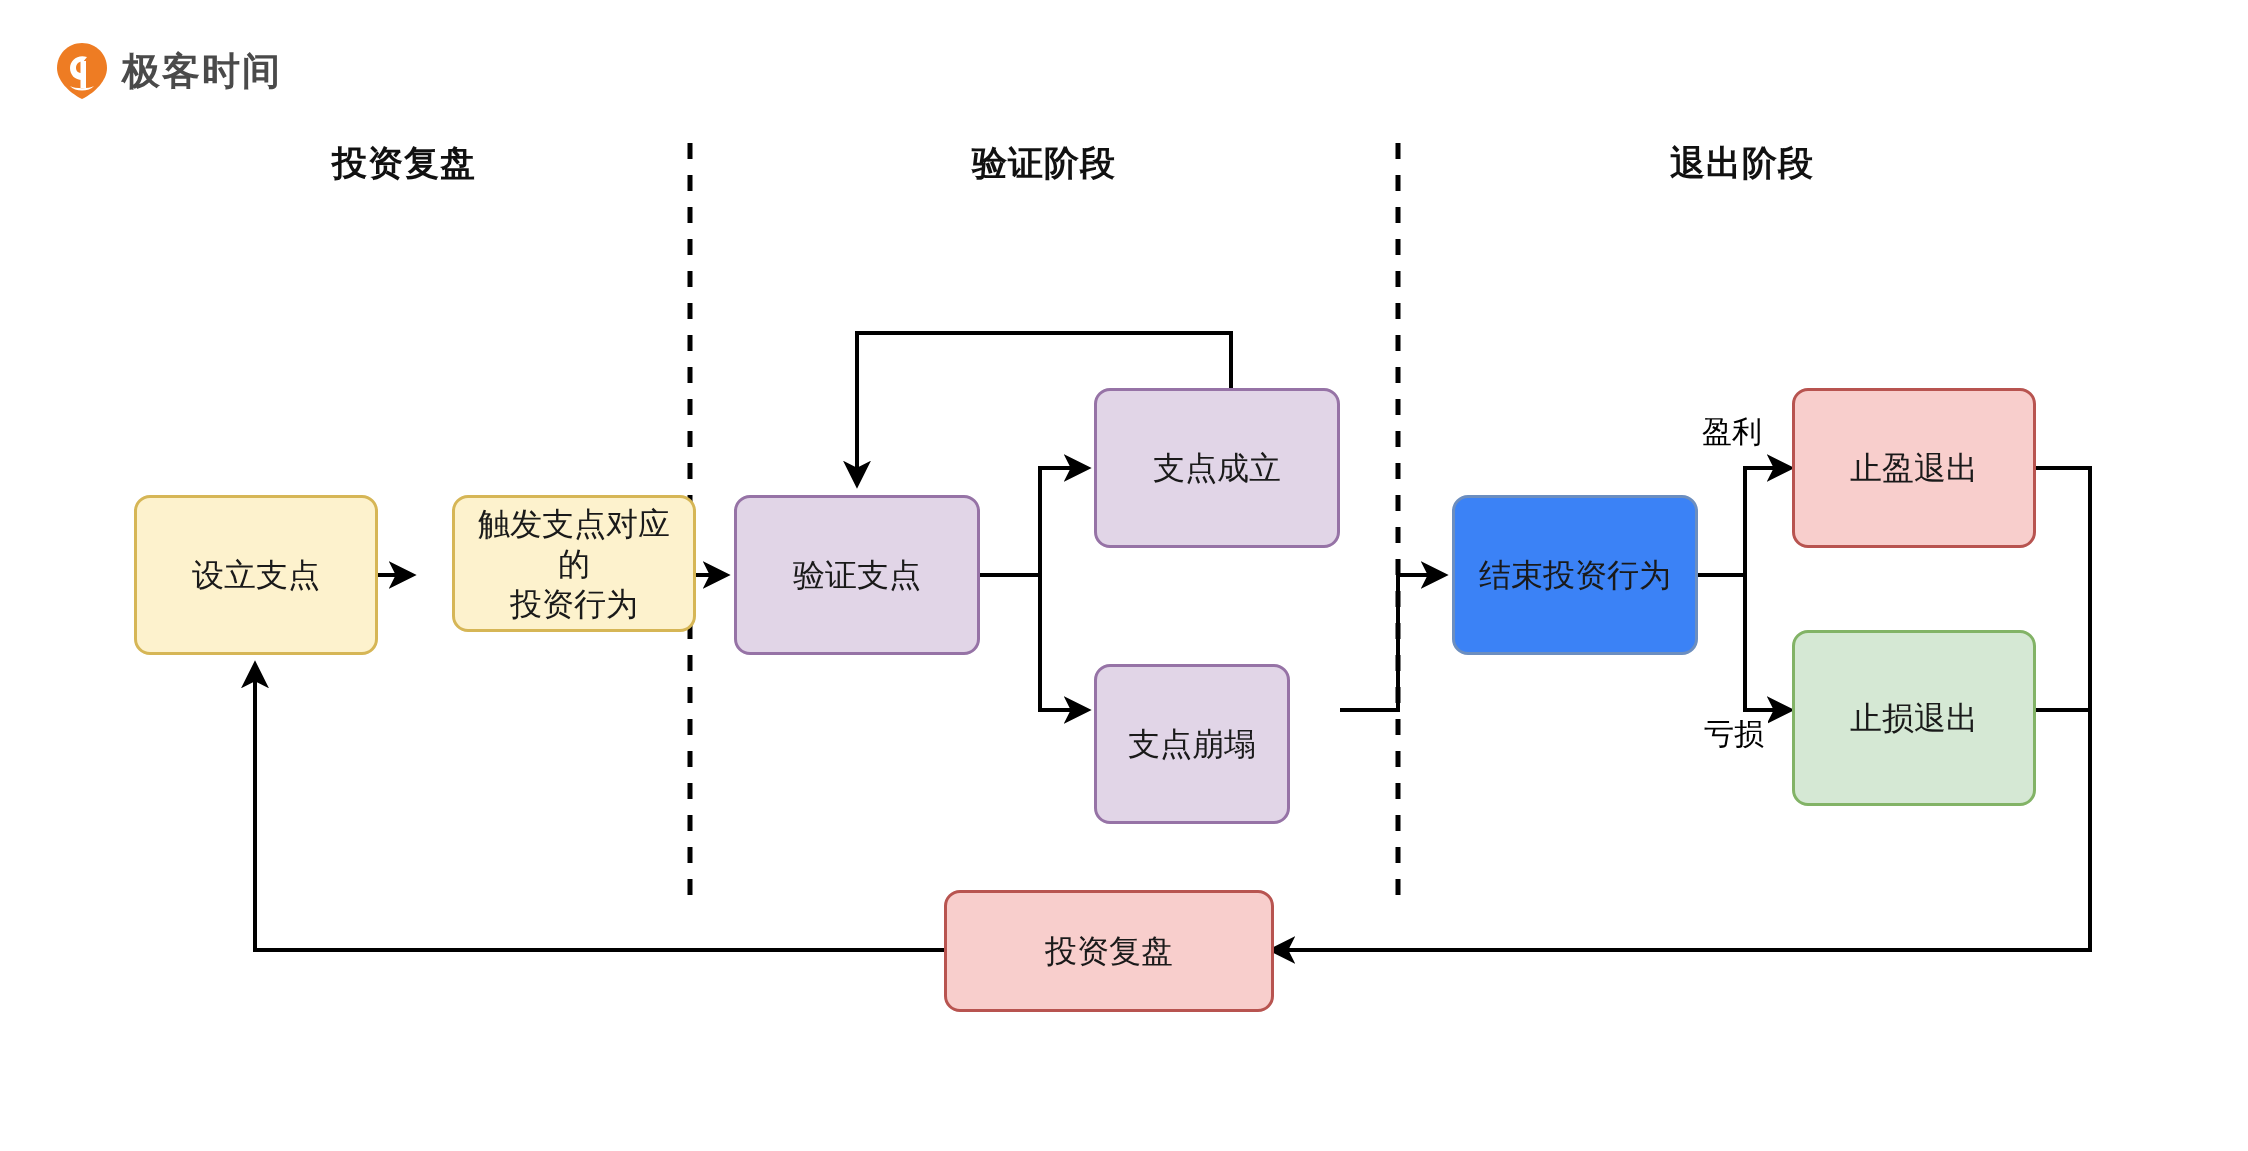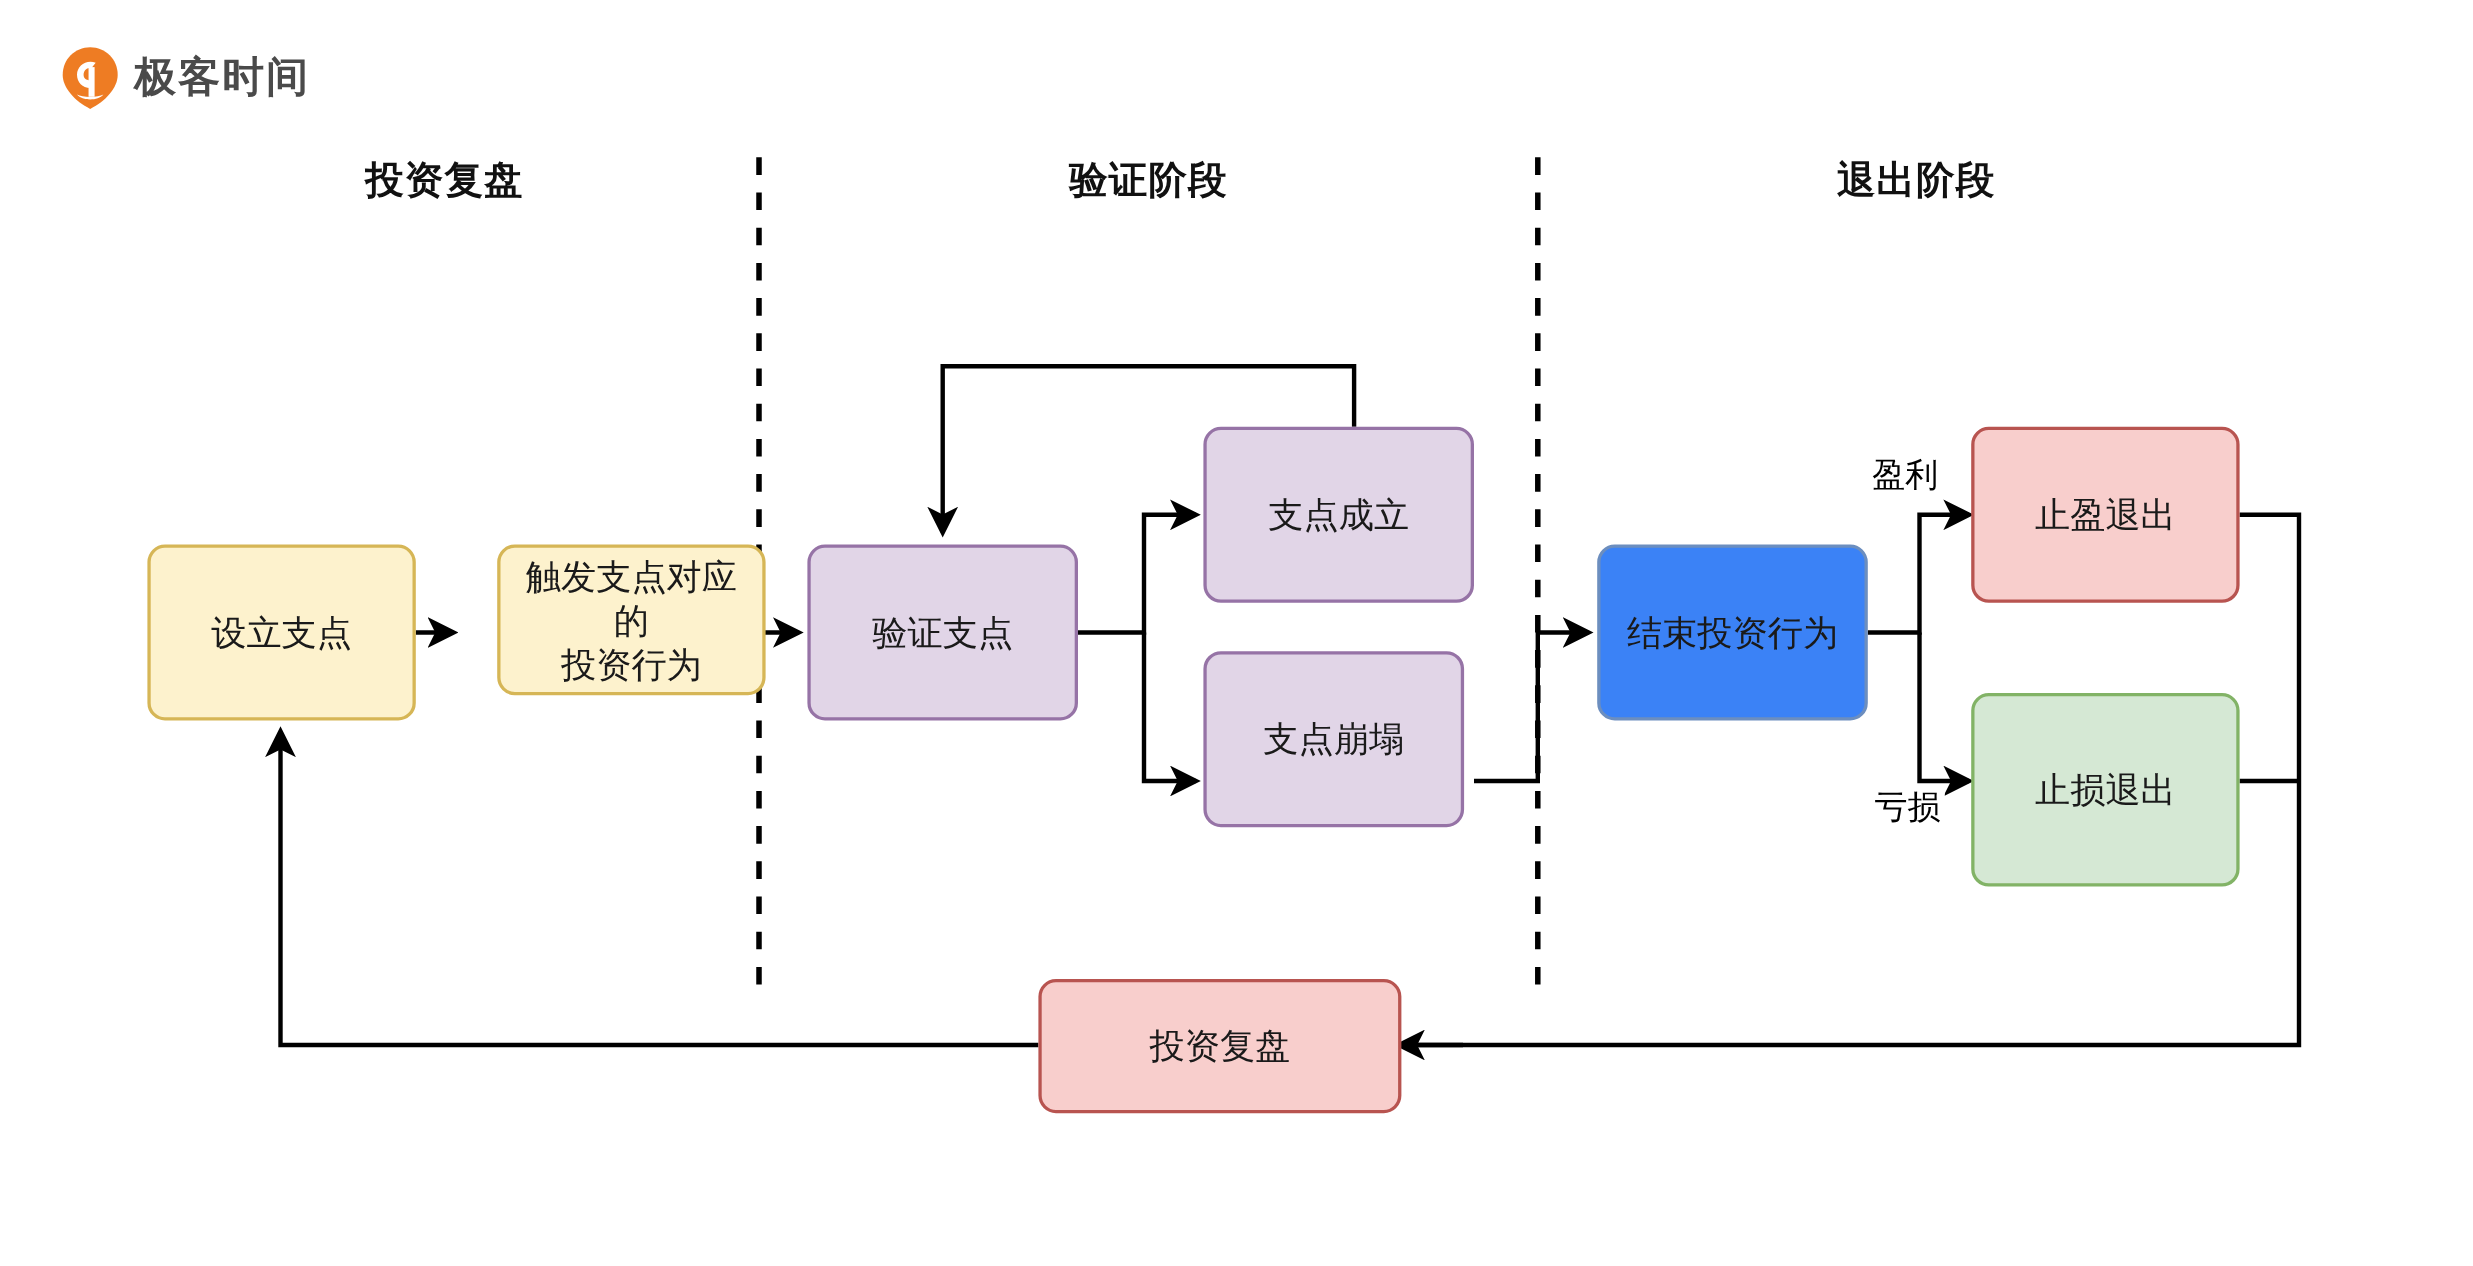--- a/index.html
+++ b/index.html
@@ -157,21 +157,21 @@
 
   <div class="node n-yellow" style="left:134px; top:495px; width:244px; height:160px;">设立支点</div>
 
   <div class="node n-yellow" style="left:452px; top:495px; width:244px; height:137px;">触发支点对应的
 投资行为</div>
 
   <div class="node n-purple" style="left:734px; top:495px; width:246px; height:160px;">验证支点</div>
 
   <div class="node n-purple" style="left:1094px; top:388px; width:246px; height:160px;">支点成立</div>
 
-  <div class="node n-purple" style="left:1094px; top:592px; width:237px; height:160px;">支点崩塌</div>
+  <div class="node n-purple" style="left:1094px; top:664px; width:196px; height:160px;">支点崩塌</div>
 
   <div class="node n-blue" style="left:1452px; top:495px; width:246px; height:160px;">结束投资行为</div>
 
   <div class="node n-red" style="left:1792px; top:388px; width:244px; height:160px;">止盈退出</div>
 
   <div class="node n-green" style="left:1792px; top:630px; width:244px; height:176px;">止损退出</div>
 
   <div class="node n-red" style="left:944px; top:890px; width:330px; height:122px;">投资复盘</div>
 
   <div class="edge-label" style="left:1698px; top:412px;">盈利</div>

